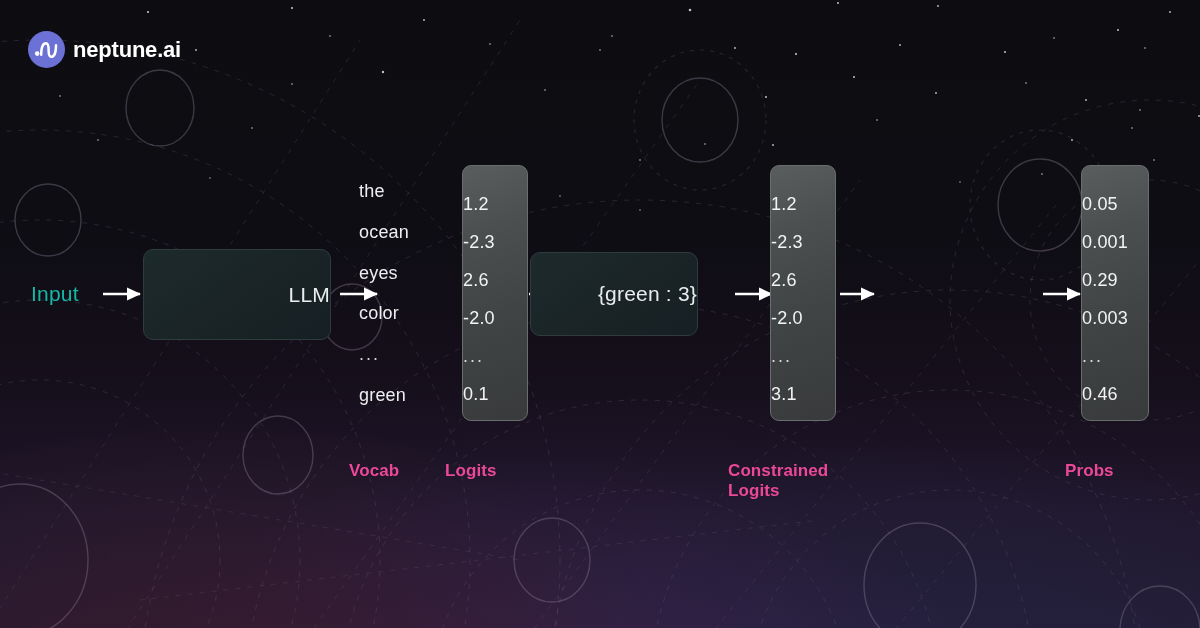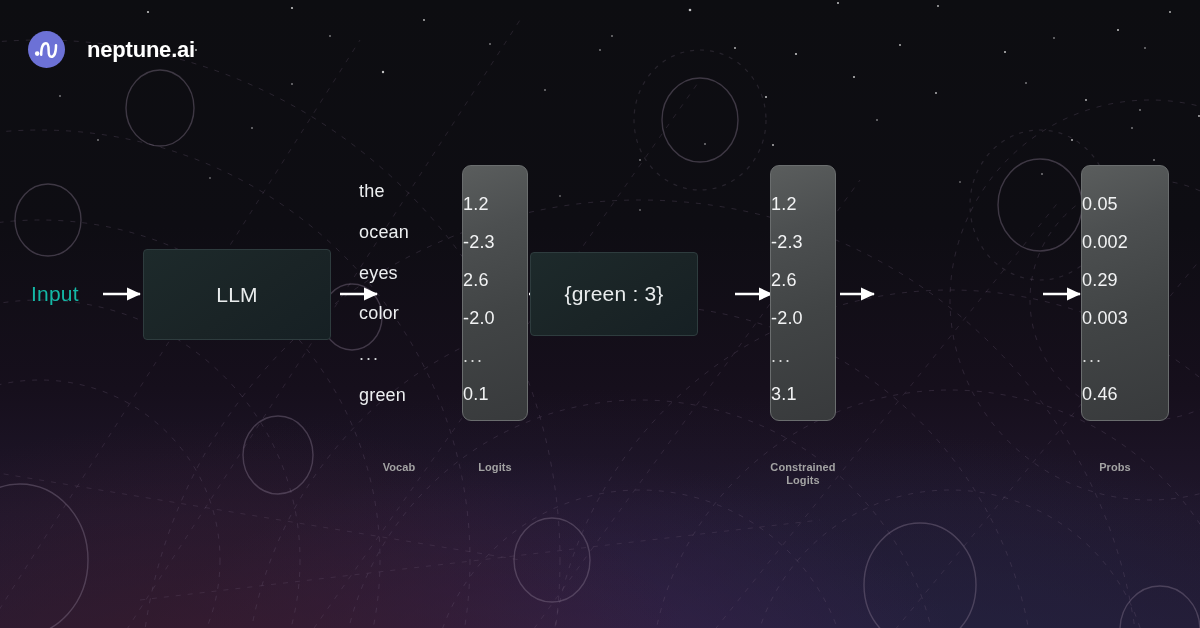--- a/index.html
+++ b/index.html
@@ -20,42 +20,42 @@
       radial-gradient(ellipse 900px 560px at 78% 125%, #232544 0%, rgba(35,37,68,0) 62%),
       radial-gradient(ellipse 1300px 700px at 50% 140%, #241a33 0%, rgba(36,26,51,0) 70%),
       linear-gradient(180deg, #0d0d11 0%, #0e0d13 36%, #160f1c 62%, #20172c 82%, #241a33 100%);
   }
   #bg-svg { position:absolute; inset:0; width:1200px; height:628px; }
   #stars { position:absolute; inset:0; width:1200px; height:628px; }
 
   
   #logo {
     position:absolute; left:28px; top:31px;
-    display:flex; align-items:center; gap:22px;
+    display:flex; align-items:center; gap:8px;
   }
   #logo-mark {
     width:37px; height:37px; border-radius:50%;
     background:#6c71d6;
     display:flex; align-items:center; justify-content:center;
     flex:0 0 auto;
   }
   #logo-text {
     font-size:22px; font-weight:bold; color:#ffffff;
     letter-spacing:-0.2px;
   }
 
   
   #diagram { position:absolute; inset:0; }
 
   .node-box {
     position:absolute;
-    border-radius:4px;
+    border-radius:10px;
     background:linear-gradient(145deg, #1d2a2b 0%, #1a2426 55%, #162024 100%);
     border:1px solid #2e3c3e;
-    display:flex; align-items:center; justify-content:center;
+    display:flex; align-items:center; justify-content:flex-end;
     color:#e9eced;
     font-size:21px;
     letter-spacing:0.2px;
   }
 
   .col-box {
     position:absolute;
     border-radius:9px;
     background:linear-gradient(160deg, #5a5d5d 0%, #4c4f50 26%, #414445 58%, #383a3c 100%);
     border:1px solid #6a6d6e;
@@ -75,22 +75,22 @@
     align-items:flex-start; justify-content:space-between;
     padding:17px 0 17px 0;
   }
   .vocab-col .cell {
     font-size:18px; color:#eceef0; line-height:1; letter-spacing:0.2px;
   }
   .vocab-col .cell.ellipsis { letter-spacing:2px; color:#d2d4d7; }
 
   .caption {
     position:absolute;
-    font-size:11px; font-weight:bold; color:#a3a3a3;
-    text-align:center; line-height:1.18;
+    font-size:17px; font-weight:bold; color:#ec4899;
+    text-align:left; line-height:1.18;
     letter-spacing:0.1px;
   }
 
   .plain-label {
     position:absolute;
     font-size:21px; color:#14b8a6; letter-spacing:0.2px;
   }
 
   #arrows { position:absolute; inset:0; width:1200px; height:628px; }
 </style>
@@ -261,23 +261,23 @@
     <span class="cell">-2.0</span>
     <span class="cell ellipsis">...</span>
     <span class="cell">3.1</span>
   </div>
   <div class="caption" style="left:728px; top:461px; width:150px;">
     <span>Constrained</span><br>
     <span>Logits</span>
   </div>
 
 
-  <div class="col-box" style="left:1081px; top:165px; width:88px; height:256px;">
+  <div class="col-box" style="left:1081px; top:165px; width:68px; height:256px;">
     <span class="cell">0.05</span>
-    <span class="cell">0.002</span>
+    <span class="cell">0.001</span>
     <span class="cell">0.29</span>
     <span class="cell">0.003</span>
     <span class="cell ellipsis">...</span>
     <span class="cell">0.46</span>
   </div>
   <div class="caption" style="left:1065px; top:461px; width:100px;">Probs</div>
 
 </div>
 
 </body></html>

